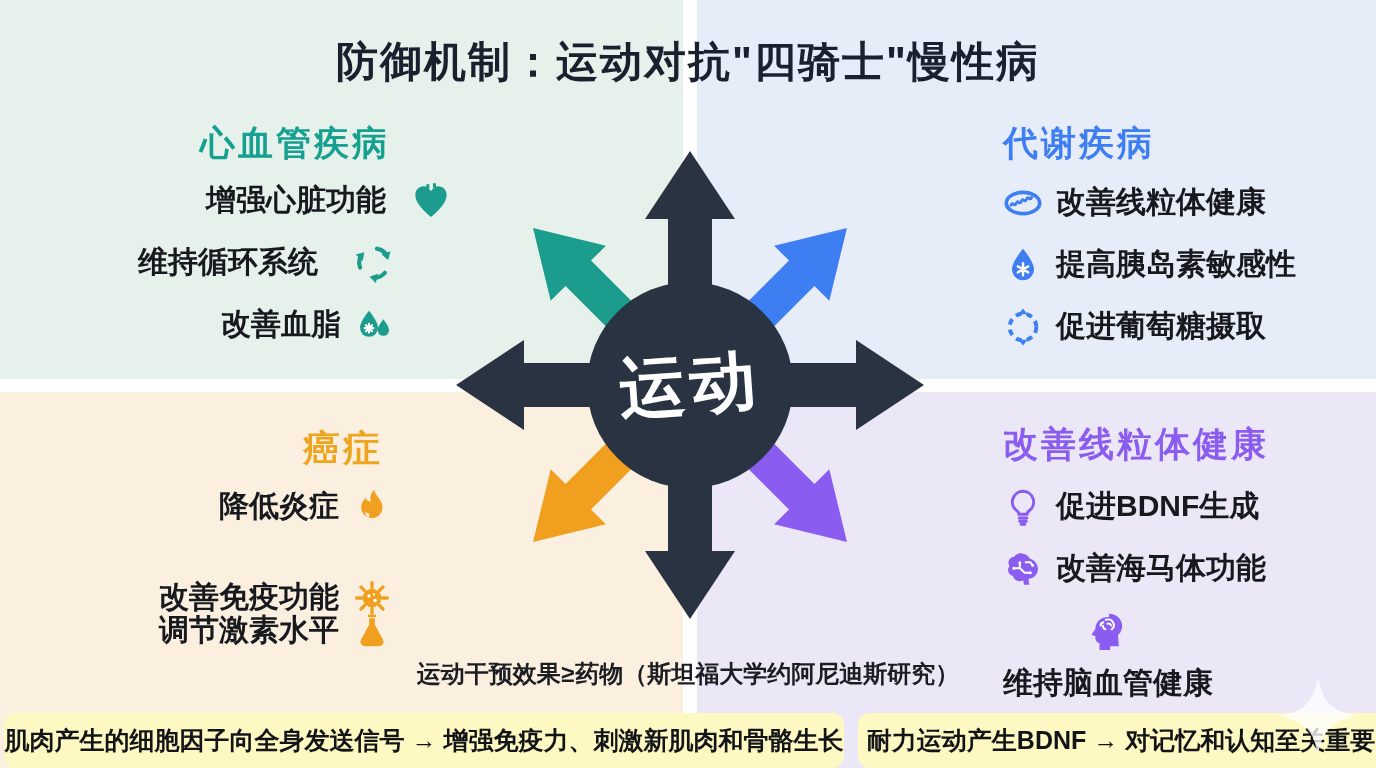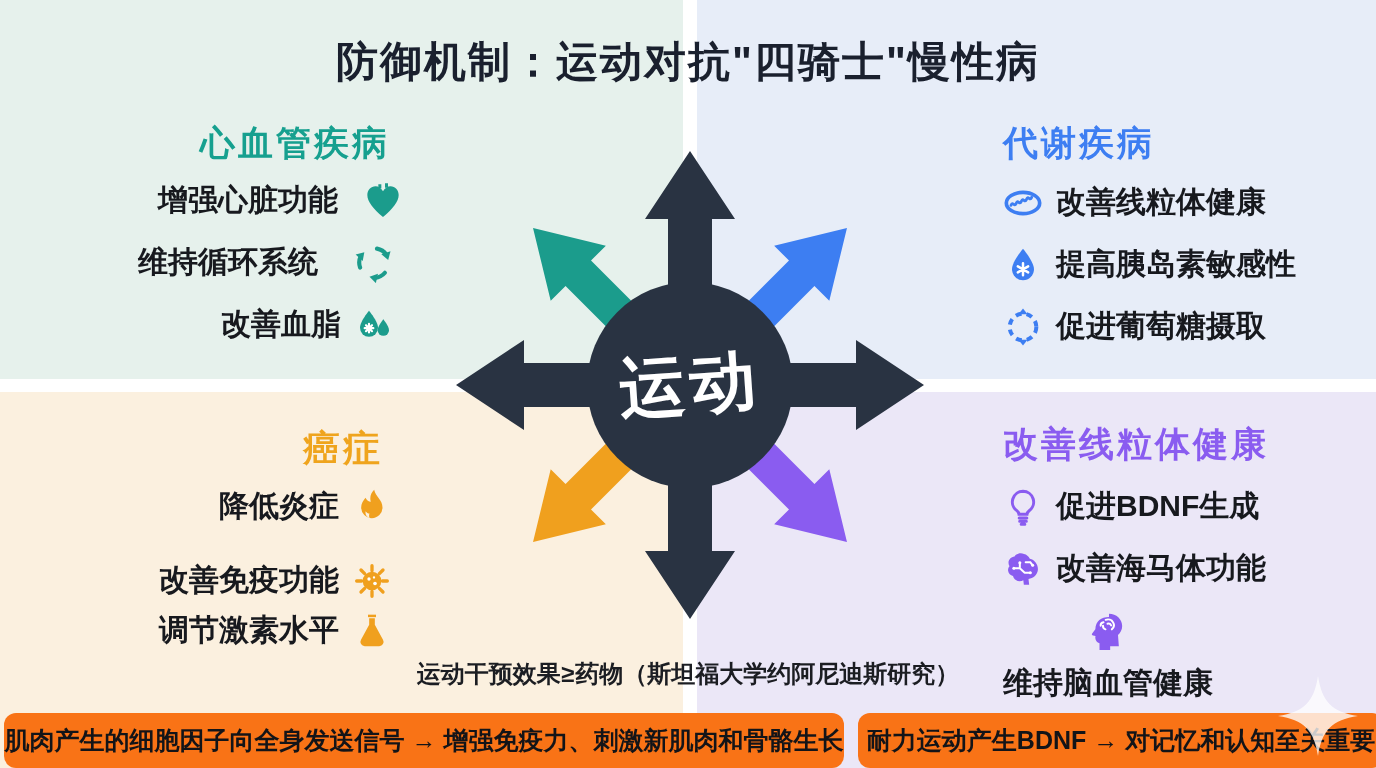--- a/index.html
+++ b/index.html
@@ -40,21 +40,21 @@
     color:#ffffff;font-size:66px;font-weight:800;letter-spacing:5px;
     transform:rotate(-4deg);
   }
 
   .footnote{
     position:absolute;left:0;top:658px;width:100%;text-align:center;z-index:2;
     font-size:24px;font-weight:800;color:#1b1d22;white-space:nowrap;font-family:Liberation Mono, monospace;
   }
 
   .banner{
-    position:absolute;top:713px;height:55px;z-index:5;background:#f97316;
+    position:absolute;top:713px;height:55px;z-index:5;background:#fef9c3;
     border-radius:12px;display:flex;align-items:center;justify-content:center;
     font-size:25px;font-weight:800;color:#131418;white-space:nowrap;
   }
   .banner-left{left:4px;width:840px;}
   .banner-right{left:858px;width:526px;}
 
   .sparkle{position:absolute;left:1278px;top:676px;width:80px;height:80px;z-index:6;opacity:.78;}
 </style>
 </head>
 <body>
@@ -66,21 +66,21 @@
   <div class="quad quad-bl"></div>
   <div class="quad quad-br"></div>
 
   <div class="title">防御机制：运动对抗"四骑士"慢性病</div>
 
   <div class="q-header hd-cardio">心血管疾病</div>
   <div class="q-header hd-metab">代谢疾病</div>
   <div class="q-header hd-cancer">癌症</div>
   <div class="q-header hd-neuro">改善线粒体健康</div>
 
-  <div class="row" style="top:180px;right:973px;gap:25px;">
+  <div class="row" style="top:180px;right:925px;gap:25px;">
     <span>增强心脏功能</span>
     <span class="ic">
       <svg viewBox="0 0 24 24">
           <path d="M9.2 1.9h1.8v2.6H9.2zM13.2 1.3h1.8v2.7h-1.8z" fill="#1b9c8c"></path>
           <path d="M12 21.6C6 16.7 2.6 12.2 2.6 8.4 2.6 5.4 4.8 3.1 7.5 3.1c1.8 0 3.5 1.2 4.5 3.1 1-1.9 2.7-3.1 4.5-3.1 2.7 0 4.9 2.3 4.9 5.3 0 3.8-3.4 8.3-9.4 13.2z" fill="#1b9c8c"></path>
         </svg>
     </span>
   </div>
   <div class="row" style="top:242px;right:982px;gap:36px;">
     <span>维持循环系统</span>
@@ -143,21 +143,21 @@
 
   <div class="row" style="top:486px;right:984px;">
     <span>降低炎症</span>
     <span class="ic">
       <svg viewBox="0 0 24 24">
         <path d="M13.3 1.7c.7 3.9 5 6 5 10.6a6.4 6.4 0 0 1-12.8 0c0-2.4 1.2-4.2 2.6-5.9.8 1.5 1.9 2.3 3.2 2.4-.8-2.4-.1-5 2-7.1z" fill="#f0a01e"></path>
         <path d="M10.6 18.7c-1.8-.7-2.8-2.4-2.4-4.2.6.9 1.4 1.4 2.3 1.4-.4 1-.3 1.9.1 2.8z" fill="#fbf0df"></path>
       </svg>
     </span>
   </div>
-  <div class="row" style="top:560px;right:984px;font-family:Liberation Mono, monospace;">
+  <div class="row" style="top:577px;right:984px;font-family:Liberation Mono, monospace;">
     <span>改善免疫功能</span>
     <span class="ic">
       <svg viewBox="0 0 24 24">
         <g stroke="#f0a01e" stroke-width="2" stroke-linecap="round">
           <path d="M12 2.8v3M12 18.2v3M2.8 12h3M18.2 12h3M5.4 5.4l2.2 2.2M16.4 16.4l2.2 2.2M18.6 5.4l-2.2 2.2M7.6 16.4l-2.2 2.2"></path>
         </g>
         <circle cx="12" cy="12" r="5.6" fill="#f0a01e"></circle>
         <circle cx="10.2" cy="10.8" r="1" fill="#fff"></circle>
         <circle cx="13.8" cy="13.5" r="1.1" fill="#fff"></circle>
         <circle cx="13.2" cy="9.9" r=".7" fill="#fff"></circle>

